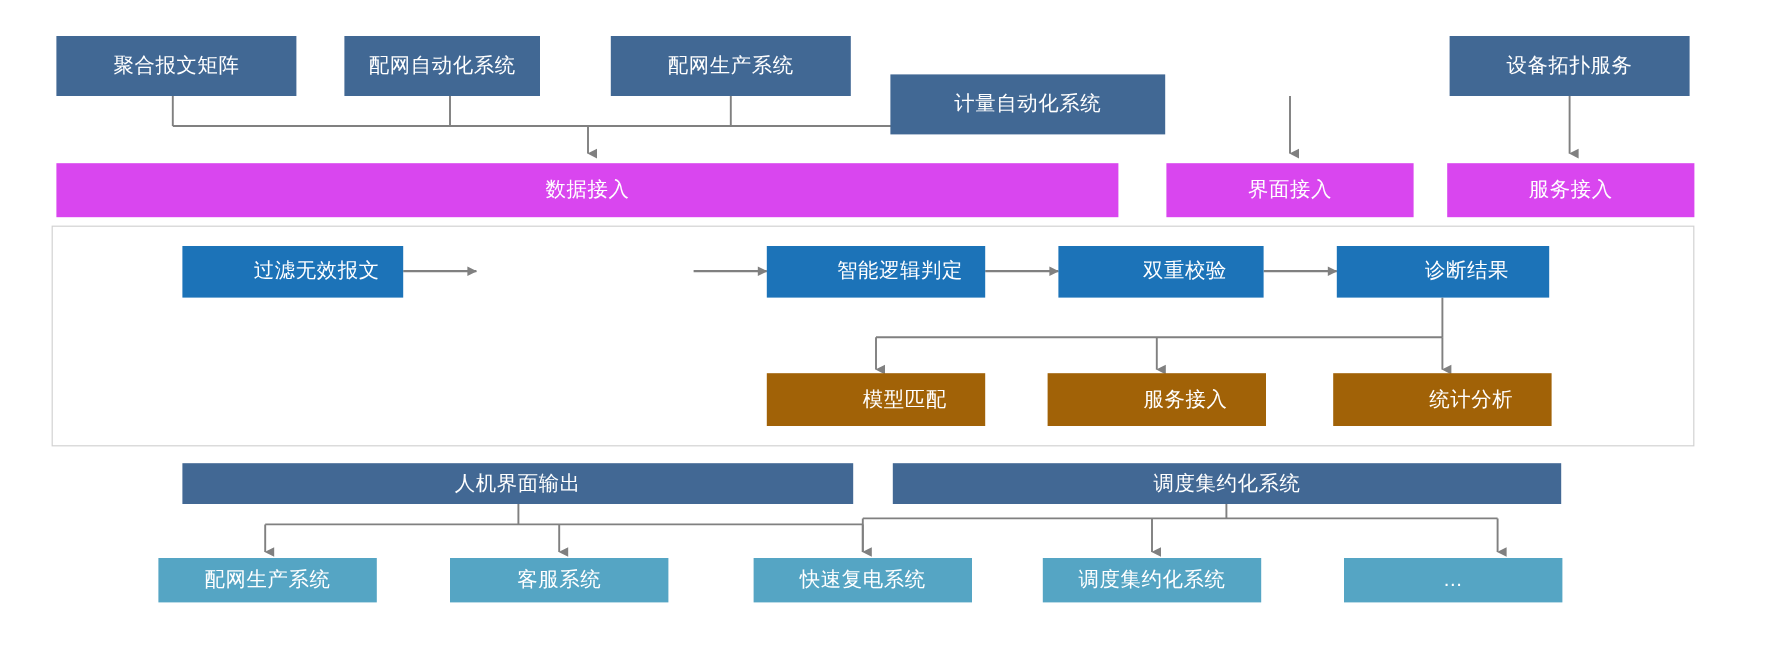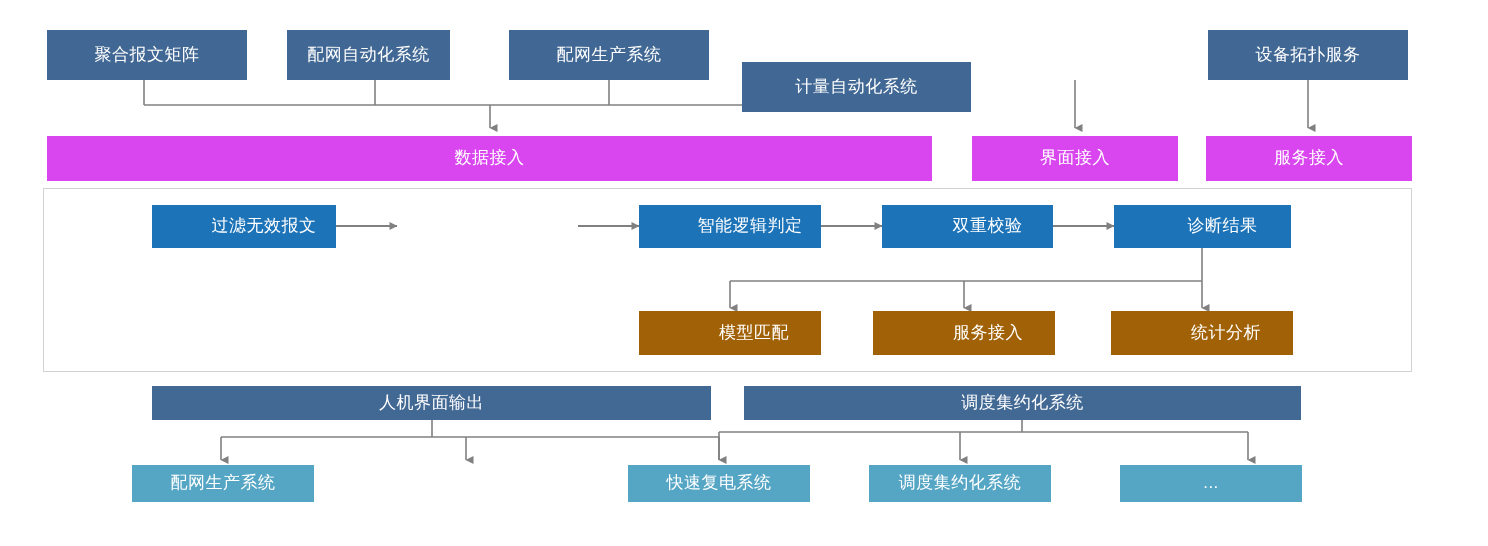--- a/index.html
+++ b/index.html
@@ -169,20 +169,23 @@
   <div class="node n-output" style="left:152px; top:386px; width:559px; height:34px;">
     <span>人机界面输出</span>
   </div>
   <div class="node n-output" style="left:744px; top:386px; width:557px; height:34px;">
     <span>调度集约化系统</span>
   </div>
 
   <div class="node n-consumer" style="left:132px; top:465px; width:182px; height:37px;">
     <span>配网生产系统</span>
   </div>
+  <div class="node n-consumer" style="left:375px; top:465px; width:182px; height:37px;">
+    <span>客服系统</span>
+  </div>
   <div class="node n-consumer" style="left:628px; top:465px; width:182px; height:37px;">
     <span>快速复电系统</span>
   </div>
   <div class="node n-consumer" style="left:869px; top:465px; width:182px; height:37px;">
     <span>调度集约化系统</span>
   </div>
   <div class="node n-consumer" style="left:1120px; top:465px; width:182px; height:37px;">
     <span>...</span>
   </div>
 

